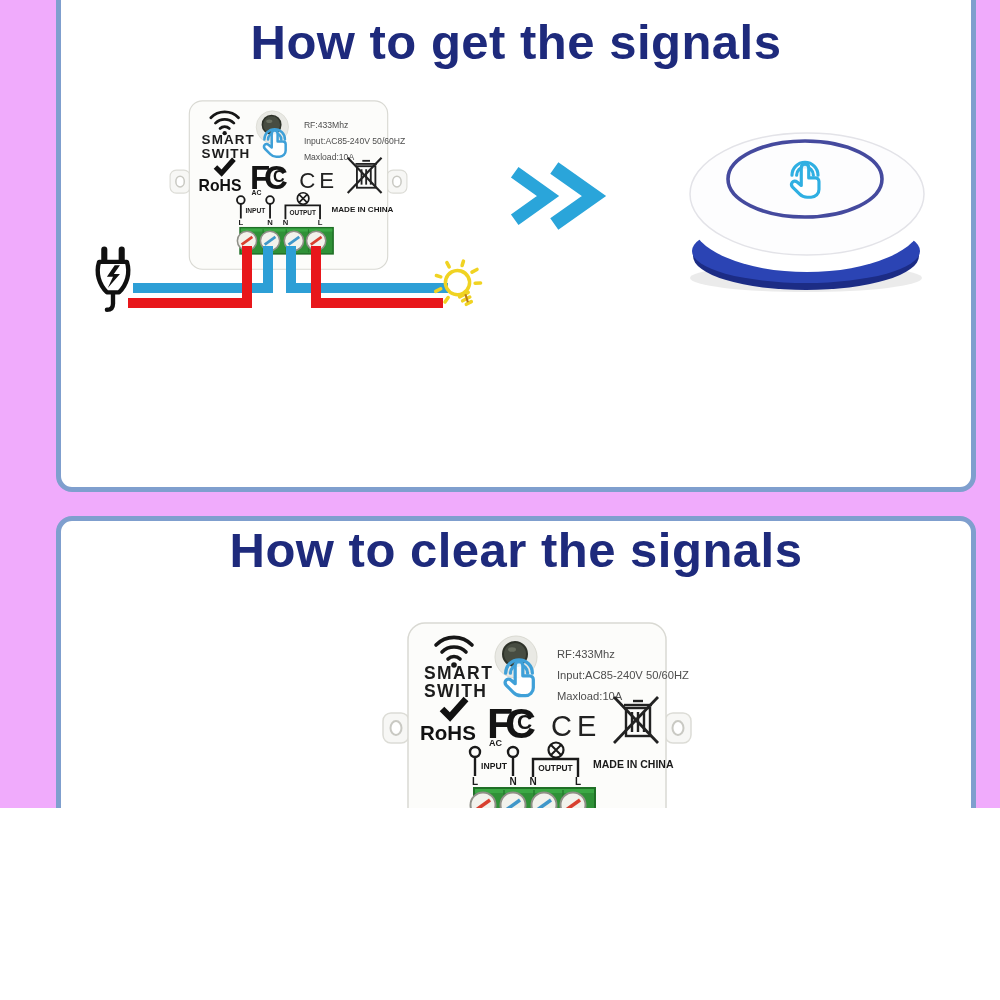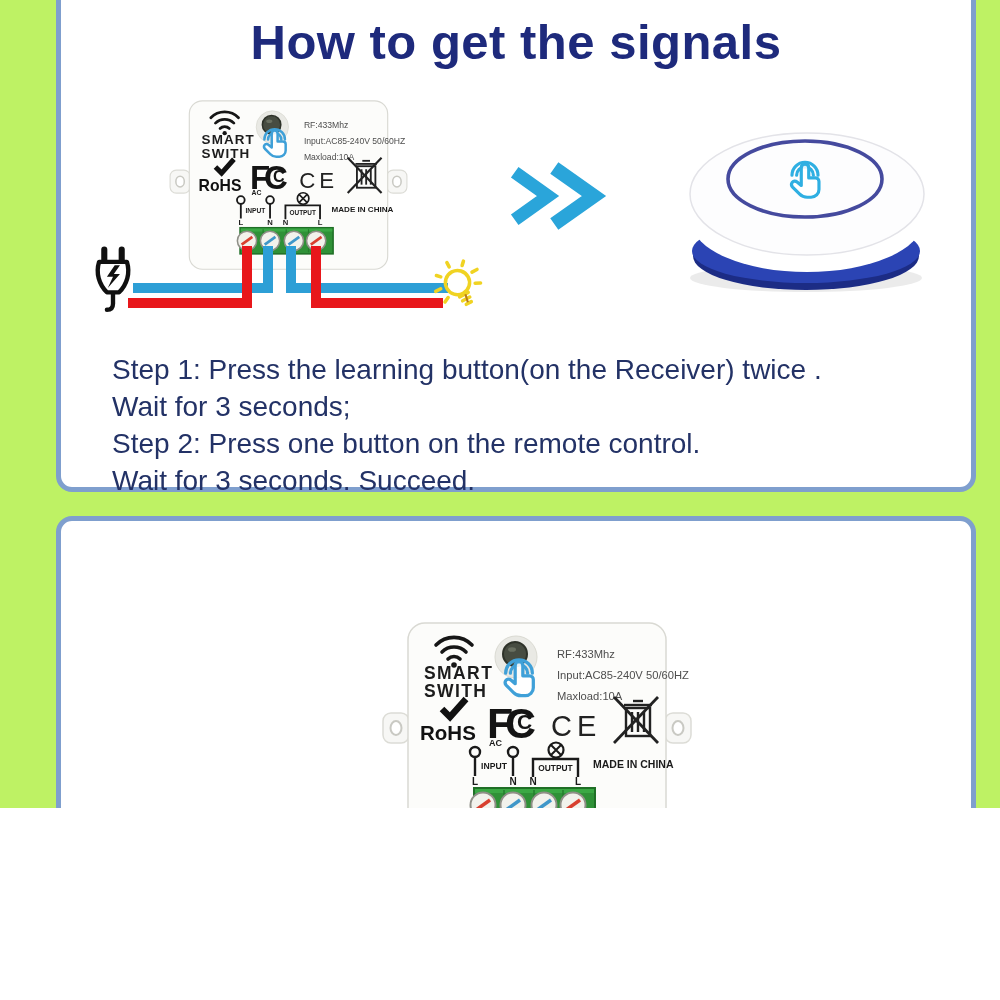--- a/index.html
+++ b/index.html
@@ -1,17 +1,17 @@
 <!DOCTYPE html>
 <html><head>
 <meta charset="utf-8">
 <style>
   html,body{margin:0;padding:0;}
   body{width:1000px;height:1000px;background:#ffffff;font-family:"Liberation Sans",sans-serif;}
-  .page{position:relative;width:1000px;height:808px;overflow:hidden;background:#bef264;}
+  .page{position:relative;width:1000px;height:808px;overflow:hidden;background:#f0abfc;}
   .abs{position:absolute;}
   .panel{position:absolute;box-sizing:border-box;border:5px solid #7f9fce;border-radius:16px;background:#fff;}
   .panel1{left:56px;top:-30px;width:920px;height:522px;}
   .panel2{left:56px;top:516px;width:920px;height:524px;}
   .title{position:absolute;left:56px;width:920px;text-align:center;font-size:49px;font-weight:bold;color:#1e2a7c;letter-spacing:.5px;white-space:nowrap;}
   .steps{position:absolute;left:112px;top:351px;width:850px;font-size:28px;line-height:37px;color:#233266;}
   .instruction{position:absolute;left:66px;top:947px;width:910px;font-size:28.5px;color:#233266;white-space:nowrap;}
   svg{display:block;overflow:visible;}
   svg text{font-family:"Liberation Sans",sans-serif;}
   .hidden-defs{position:absolute;width:0;height:0;}
@@ -178,29 +178,24 @@
   <svg class="abs" style="left:676px;top:130px;" width="256" height="166" viewBox="0 0 256 166">
     <ellipse cx="130" cy="148" rx="116" ry="14" fill="#000000" opacity="0.08"></ellipse>
     <ellipse cx="130" cy="126" rx="113" ry="34" fill="#1c2c85"></ellipse>
     <ellipse cx="130" cy="121" rx="114" ry="32" fill="#2b44b4"></ellipse>
     <ellipse cx="131" cy="92" rx="115" ry="50" fill="#ffffff"></ellipse>
     <ellipse cx="131" cy="64" rx="117" ry="61" fill="#fdfdfe" stroke="#e3e3e8" stroke-width="1.5"></ellipse>
     <ellipse cx="129" cy="49" rx="77" ry="38" fill="none" stroke="#454a9e" stroke-width="3.6"></ellipse>
     <use href="#sym-touch" x="108" y="22" width="42" height="54" style="color:#2fafe2"></use>
   </svg>
 
-  <div class="steps">
-    <div>Step 1: Press the learning button(on the Receiver) twice .</div>
-    <div>Wait for 3 seconds;</div>
-    <div>Step 2: Press one button on the remote control.</div>
-    <div>Wait for 3 seconds. Succeed.</div>
-  </div>
 
   <div class="panel panel2"></div>
 
+  <div class="title" style="top:522px;">How to clear the signals</div>
 
   <div class="abs" style="left:405px;top:618px;width:264px;height:230px;">
   <svg viewBox="0 0 264 230" width="100%" height="100%" preserveAspectRatio="xMinYMin meet">
 
     <g>
       <rect x="-22" y="95" width="26" height="30" rx="8" fill="#f7f7f5" stroke="#dcdcd6" stroke-width="1.5"></rect>
       <ellipse cx="-9" cy="110" rx="5.5" ry="7" fill="#ffffff" stroke="#c9c9c3" stroke-width="2"></ellipse>
       <rect x="260" y="95" width="26" height="30" rx="8" fill="#f7f7f5" stroke="#dcdcd6" stroke-width="1.5"></rect>
       <ellipse cx="273" cy="110" rx="5.5" ry="7" fill="#ffffff" stroke="#c9c9c3" stroke-width="2"></ellipse>
     </g>

